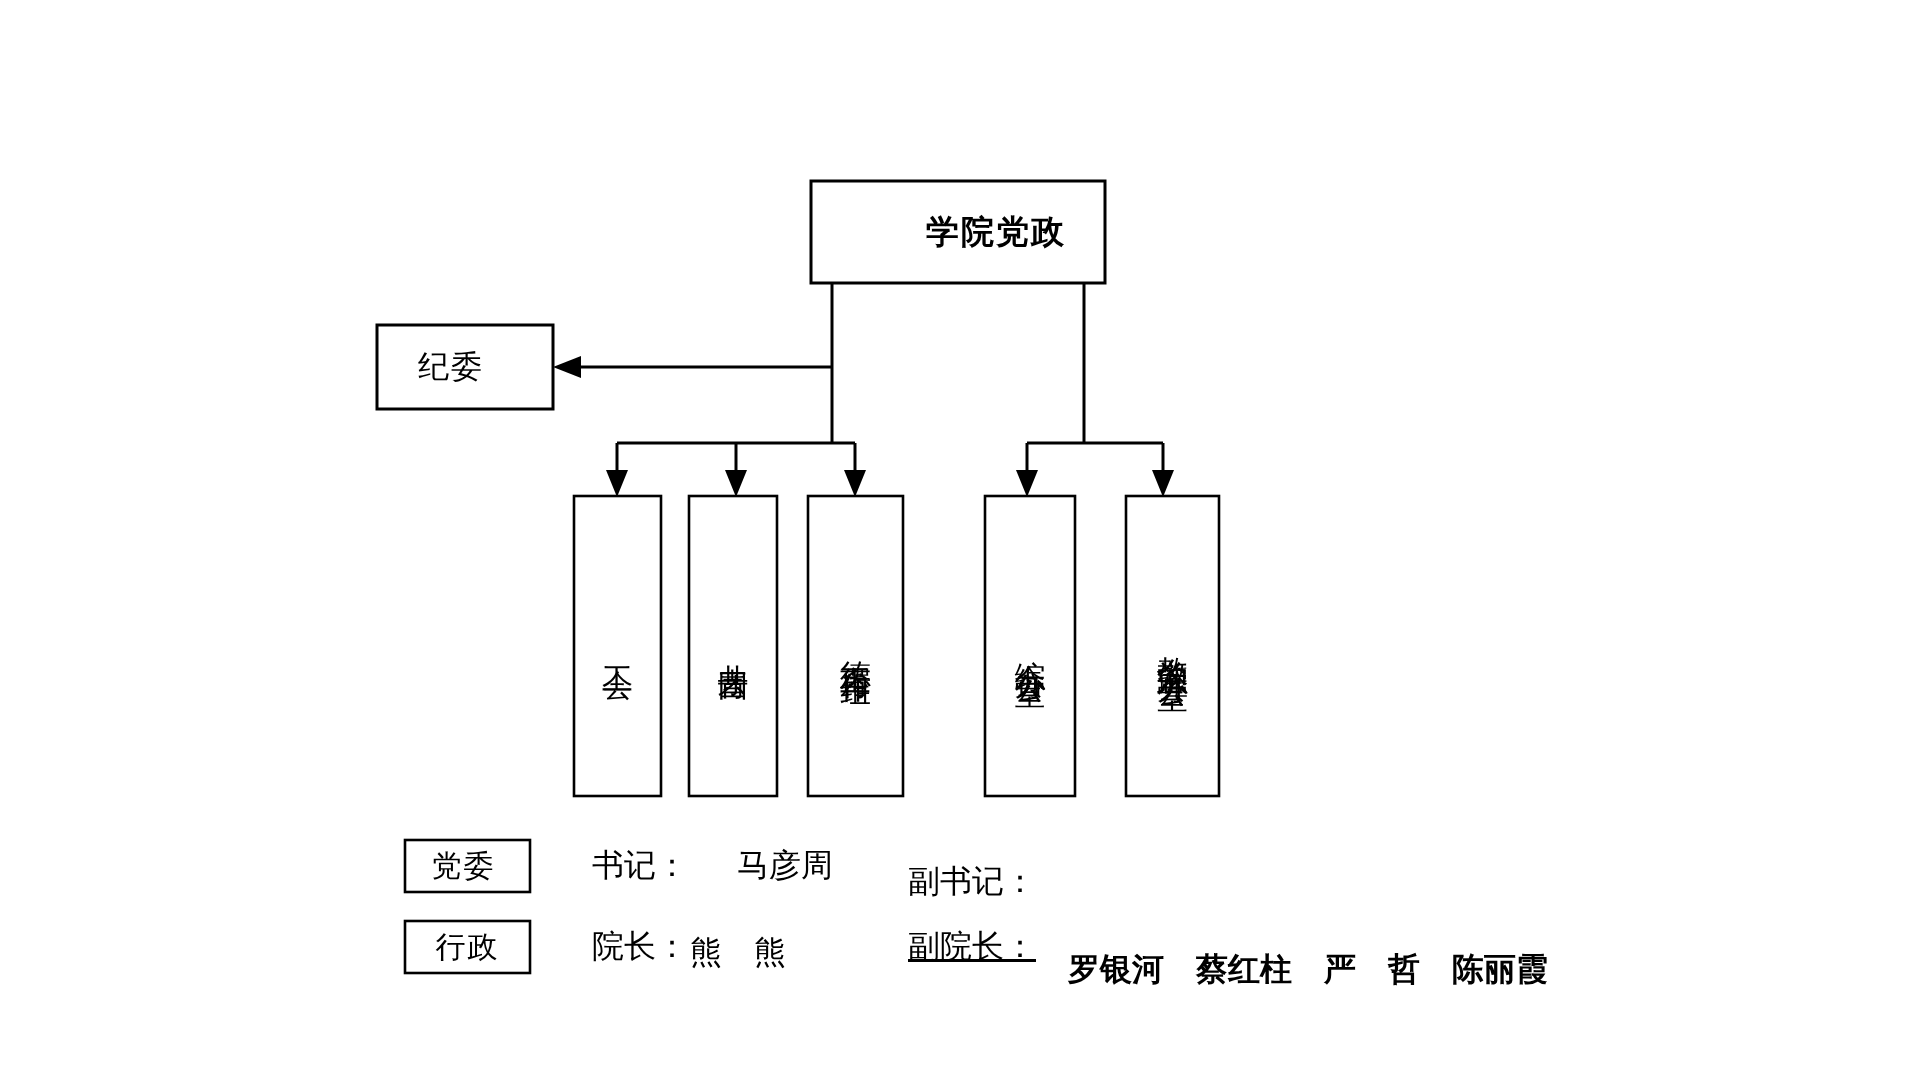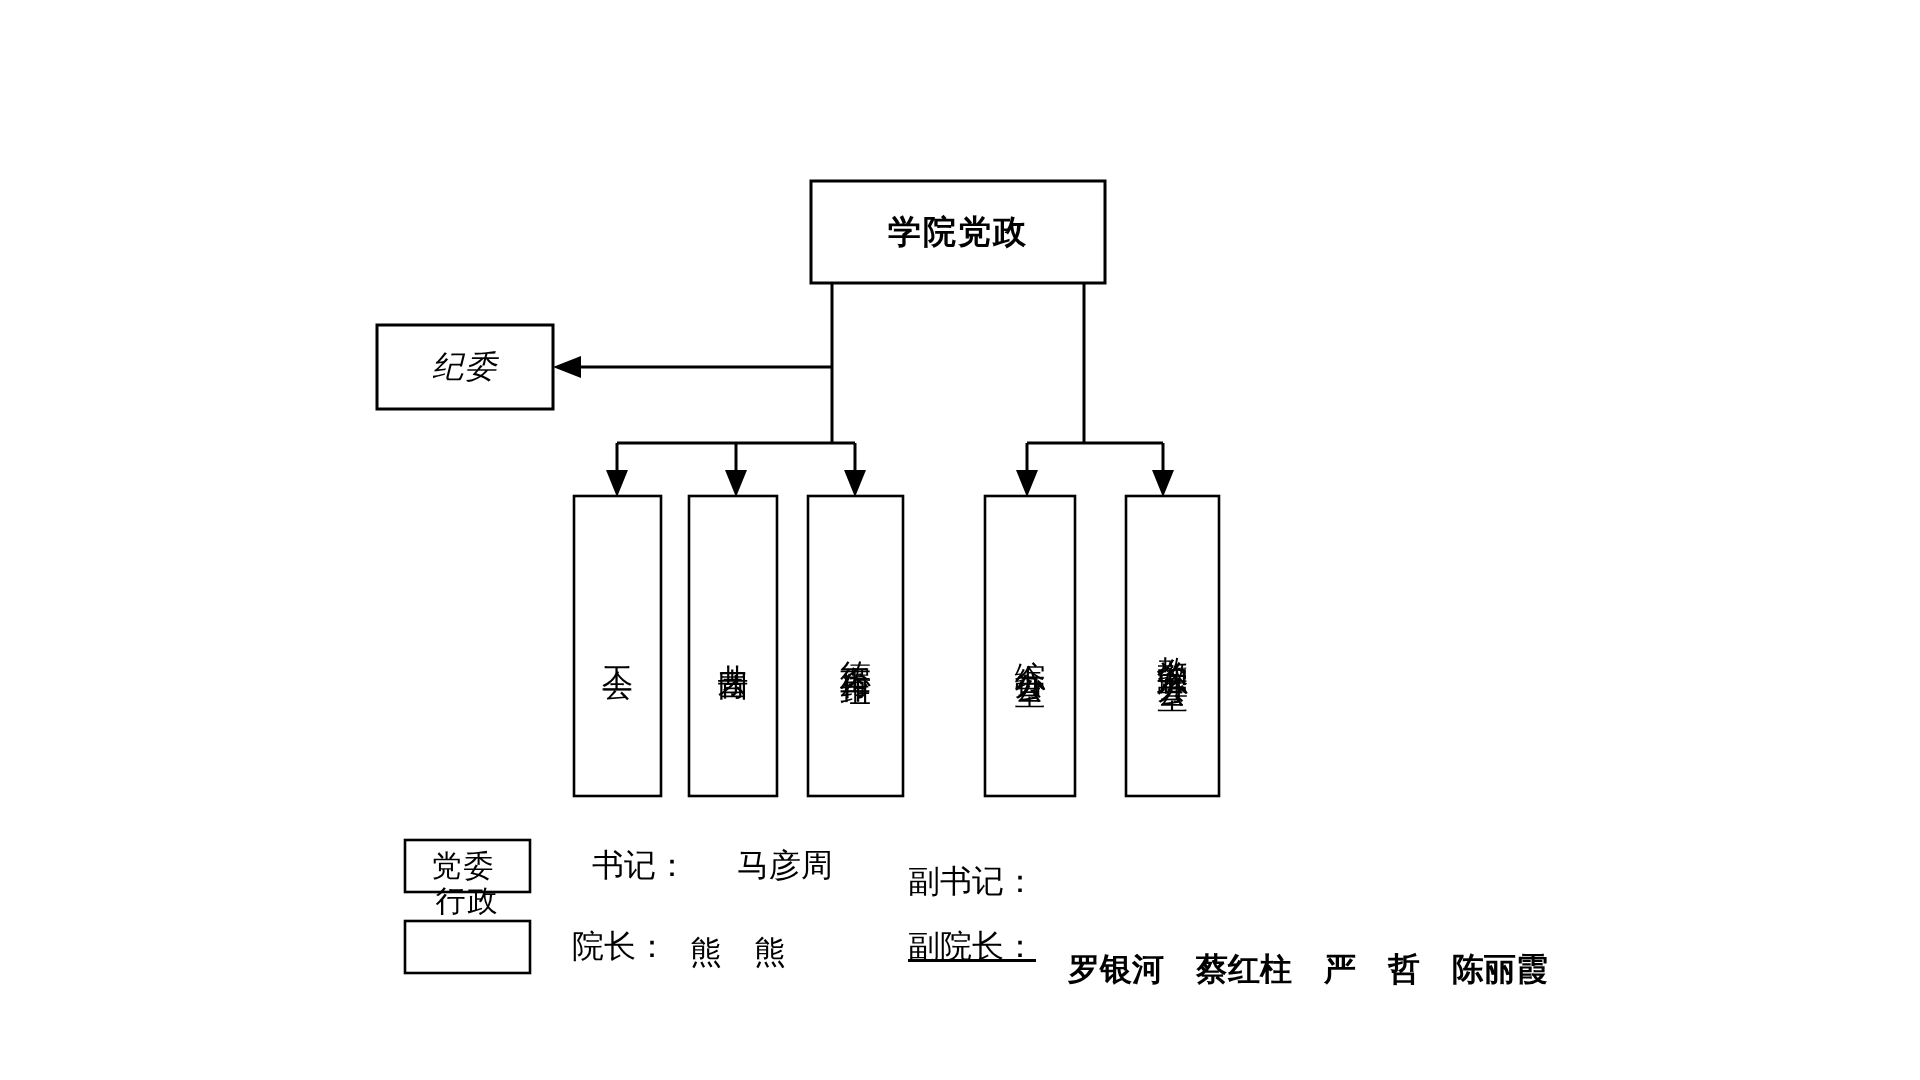--- a/index.html
+++ b/index.html
@@ -124,23 +124,23 @@
     <rect class="boxline-thin" x="574" y="496" width="87" height="300"></rect>
     <rect class="boxline-thin" x="689" y="496" width="88" height="300"></rect>
     <rect class="boxline-thin" x="808" y="496" width="95" height="300"></rect>
     <rect class="boxline-thin" x="985" y="496" width="90" height="300"></rect>
     <rect class="boxline-thin" x="1126" y="496" width="93" height="300"></rect>
 
     <rect class="boxline-thin" x="405" y="840" width="125" height="52"></rect>
     <rect class="boxline-thin" x="405" y="921" width="125" height="52"></rect>
   </svg>
 
-  <div class="lbl lbl-root" style="left:811px; top:181px; width:294px; height:102px; display:flex; align-items:center; justify-content:center;">学院党政</div>
+  <div class="lbl lbl-root" style="left:811px; top:181px; width:294px; height:102px; display:flex; align-items:center; justify-content:center;padding-left:38px;">学院党政</div>
 
-  <div class="lbl lbl-jiwei" style="left:377px; top:325px; width:176px; height:84px; display:flex; align-items:center; justify-content:center;font-style:italic;">纪委</div>
+  <div class="lbl lbl-jiwei" style="left:363px; top:325px; width:176px; height:84px; display:flex; align-items:center; justify-content:center;">纪委</div>
 
   <div class="lbl" style="left:574px; top:496px; width:87px; height:300px; display:flex; align-items:center; justify-content:center;">
     <span class="vbox-label">工会</span>
   </div>
 
   <div class="lbl" style="left:689px; top:496px; width:88px; height:300px; display:flex; align-items:center; justify-content:center;">
     <span class="vbox-label">共青团</span>
   </div>
 
   <div class="lbl" style="left:808px; top:496px; width:95px; height:300px; display:flex; align-items:center; justify-content:center;">
@@ -157,23 +157,23 @@
 
   <div class="lbl tagbox-label" style="left:405px; top:840px; width:117px; height:52px; display:flex; align-items:center; justify-content:center;">党委</div>
 
   <div class="lbl rowtext" style="left:578px; top:842px; height:48px; display:flex; align-items:center;margin-left:14px;">书记：</div>
 
   <div class="lbl rowtext" style="left:690px; top:842px; height:48px; display:flex; align-items:center;margin-left:47px;">马彦周</div>
 
   <div class="lbl rowtext" style="left:908px; top:858px; height:48px; display:flex; align-items:center;">副书记：</div>
 
 
-  <div class="lbl tagbox-label" style="left:405px; top:875px; width:125px; height:52px; display:flex; align-items:center; justify-content:center;">行政</div>
+  <div class="lbl tagbox-label" style="left:405px; top:921px; width:125px; height:52px; display:flex; align-items:center; justify-content:center;">行政</div>
 
-  <div class="lbl rowtext" style="left:572px; top:923px; height:48px; display:flex; align-items:center;">院长：</div>
+  <div class="lbl rowtext" style="left:592px; top:923px; height:48px; display:flex; align-items:center;">院长：</div>
 
   <div class="lbl rowtext" style="left:690px; top:929px; height:48px; display:flex; align-items:center;">熊　熊</div>
 
   <div class="lbl rowtext" style="left:908px; top:923px; height:48px; display:flex; align-items:center;text-decoration:underline;">副院长：</div>
 
   <div class="lbl rowtext" style="left:1068px; top:946px; height:48px; display:flex; align-items:center;font-weight:bold;">罗银河　蔡红柱　严　哲　陈丽霞</div>
 
 </div>
 
 </body></html>

